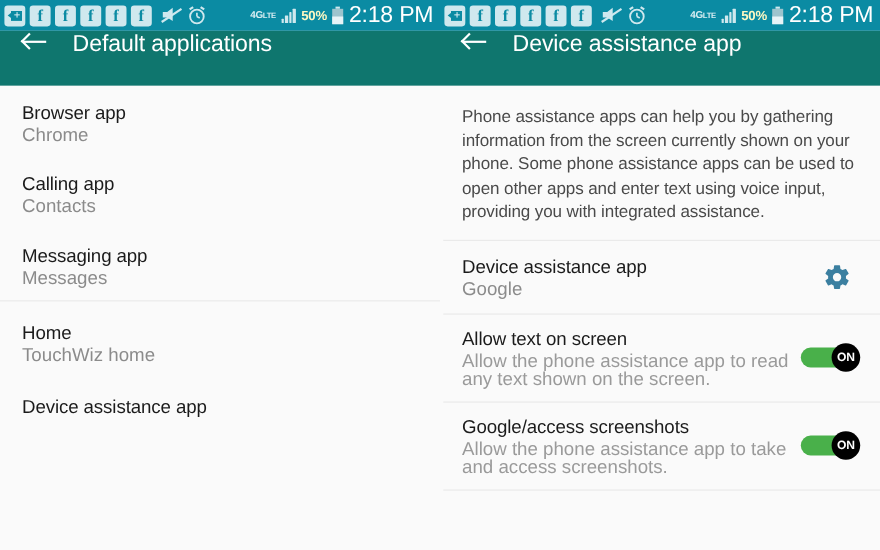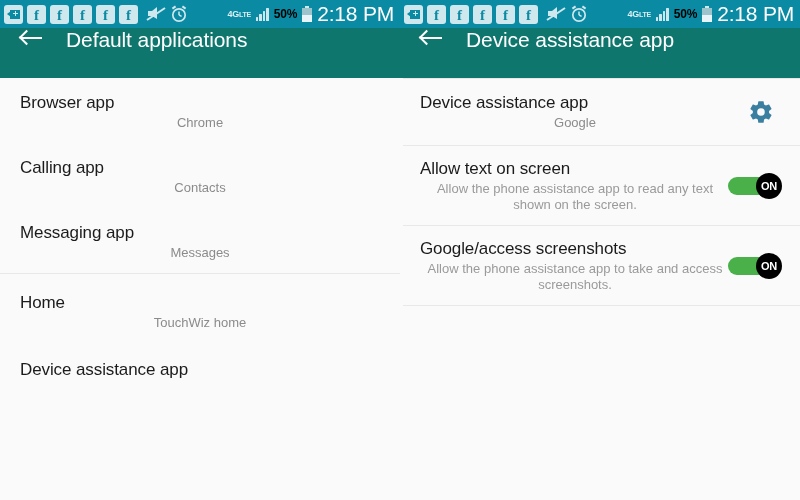--- a/index.html
+++ b/index.html
@@ -45,21 +45,21 @@
 
   .mute-icon { width:20px; height:18px; position:relative; margin-left:4px; flex:0 0 auto;}
   .alarm-icon { width:18px; height:18px; position:relative; flex:0 0 auto;}
   .lte-icon { color:#d9eef3; font-size:9px; line-height:8px; font-weight:bold;
     letter-spacing:-0.3px; flex:0 0 auto; text-align:left; }
   .lte-icon .sub { font-size:7px; }
   .signal { display:flex; align-items:flex-end; gap:1px; height:13px; flex:0 0 auto;}
   .signal i { width:2.5px; background:#cfe8ee; display:block; border-radius:0.5px;}
   .signal i.b1{height:4px;} .signal i.b2{height:6.5px;}
   .signal i.b3{height:9.5px;} .signal i.b4{height:13px;}
-  .batt-pct { color:#000000; font-size:12px; font-weight:bold; letter-spacing:-0.2px;}
+  .batt-pct { color:#fef9c3; font-size:12px; font-weight:bold; letter-spacing:-0.2px;}
   .battery { width:10px; height:16px; border:0px; background:transparent;
     position:relative; flex:0 0 auto;}
   .battery .cap { position:absolute; top:0; left:3px; width:4px; height:2px; background:#cfe8ee;}
   .battery .body { position:absolute; top:2px; left:0; width:10px; height:14px;
     background:#9dc4cd; }
   .battery .fill { position:absolute; bottom:0; left:0; width:10px; height:7px; background:#e8f4f7;}
   .clock { color:#ffffff; font-size:21px; letter-spacing:-0.2px; }
 
   
   .appbar {
@@ -74,21 +74,21 @@
     transform:rotate(45deg);
   }
   .appbar-title { color:#ffffff; font-size:21px; letter-spacing:-0.1px; }
 
   
   .content { background:#fafafa; height:486px; overflow:hidden; }
 
   .row { padding:14px 20px 12px 20px; position:relative; }
   .row.has-icon { padding-right:70px; }
   .row-title { font-size:17px; color:#1b1b1b; line-height:22px; letter-spacing:-0.1px;}
-  .row-sub { font-size:13px; color:#8b8b8b; line-height:16px; margin-top:1px;text-align:center; }
+  .row-sub { font-size:17px; color:#8b8b8b; line-height:16px; margin-top:1px; }
   .row-sub.multi { color:#9a9a9a; }
   .divider { height:1px; background:#e8e8e8; }
   .divider.inset { margin-left:3px; }
 
   .desc {
     padding:18px 22px 14px 20px;
     font-size:15.5px; color:#4a4a4a; line-height:21.5px; letter-spacing:-0.1px;
   }
 
   
@@ -268,20 +268,21 @@
 
     <div class="appbar">
       <div class="back-arrow">
         <div class="shaft"></div>
           <div class="head"></div>
       </div>
       <div class="appbar-title">Device assistance app</div>
     </div>
 
     <div class="content">
+      <div class="desc">Phone assistance apps can help you by gathering information from the screen currently shown on your phone. Some phone assistance apps can be used to open other apps and enter text using voice input, providing you with integrated assistance.</div>
       <div class="divider inset"></div>
 
       <div class="row has-icon" style="padding-top:13px;padding-bottom:14px;">
         <div class="row-title">Device assistance app</div>
         <div class="row-sub">Google</div>
         <div class="gear-wrap">
           <svg width="26" height="26" viewBox="0 0 24 24">
             <path fill="#3b7fa0" d="M19.4 13c.04-.32.06-.66.06-1s-.02-.68-.07-1l2.11-1.63c.19-.15.24-.42.12-.64l-2-3.46c-.12-.22-.39-.3-.61-.22l-2.49 1c-.52-.4-1.08-.73-1.69-.98l-.38-2.65A.488.488 0 0 0 13.96 2h-4c-.24 0-.45.17-.49.42l-.38 2.65c-.61.25-1.17.59-1.69.98l-2.49-1c-.23-.09-.49 0-.61.22l-2 3.46c-.12.22-.07.49.12.64L4.54 11c-.05.32-.09.66-.09 1s.02.68.07 1l-2.11 1.63c-.19.15-.24.42-.12.64l2 3.46c.12.22.39.3.61.22l2.49-1c.52.4 1.08.73 1.69.98l.38 2.65c.04.25.25.42.49.42h4c.24 0 .45-.17.49-.42l.38-2.65c.61-.25 1.17-.59 1.69-.98l2.49 1c.23.09.49 0 .61-.22l2-3.46c.12-.22.07-.49-.12-.64L19.4 13zM11.96 15.5A3.5 3.5 0 1 1 11.96 8.5a3.5 3.5 0 0 1 0 7z"></path>
           </svg>
         </div>

